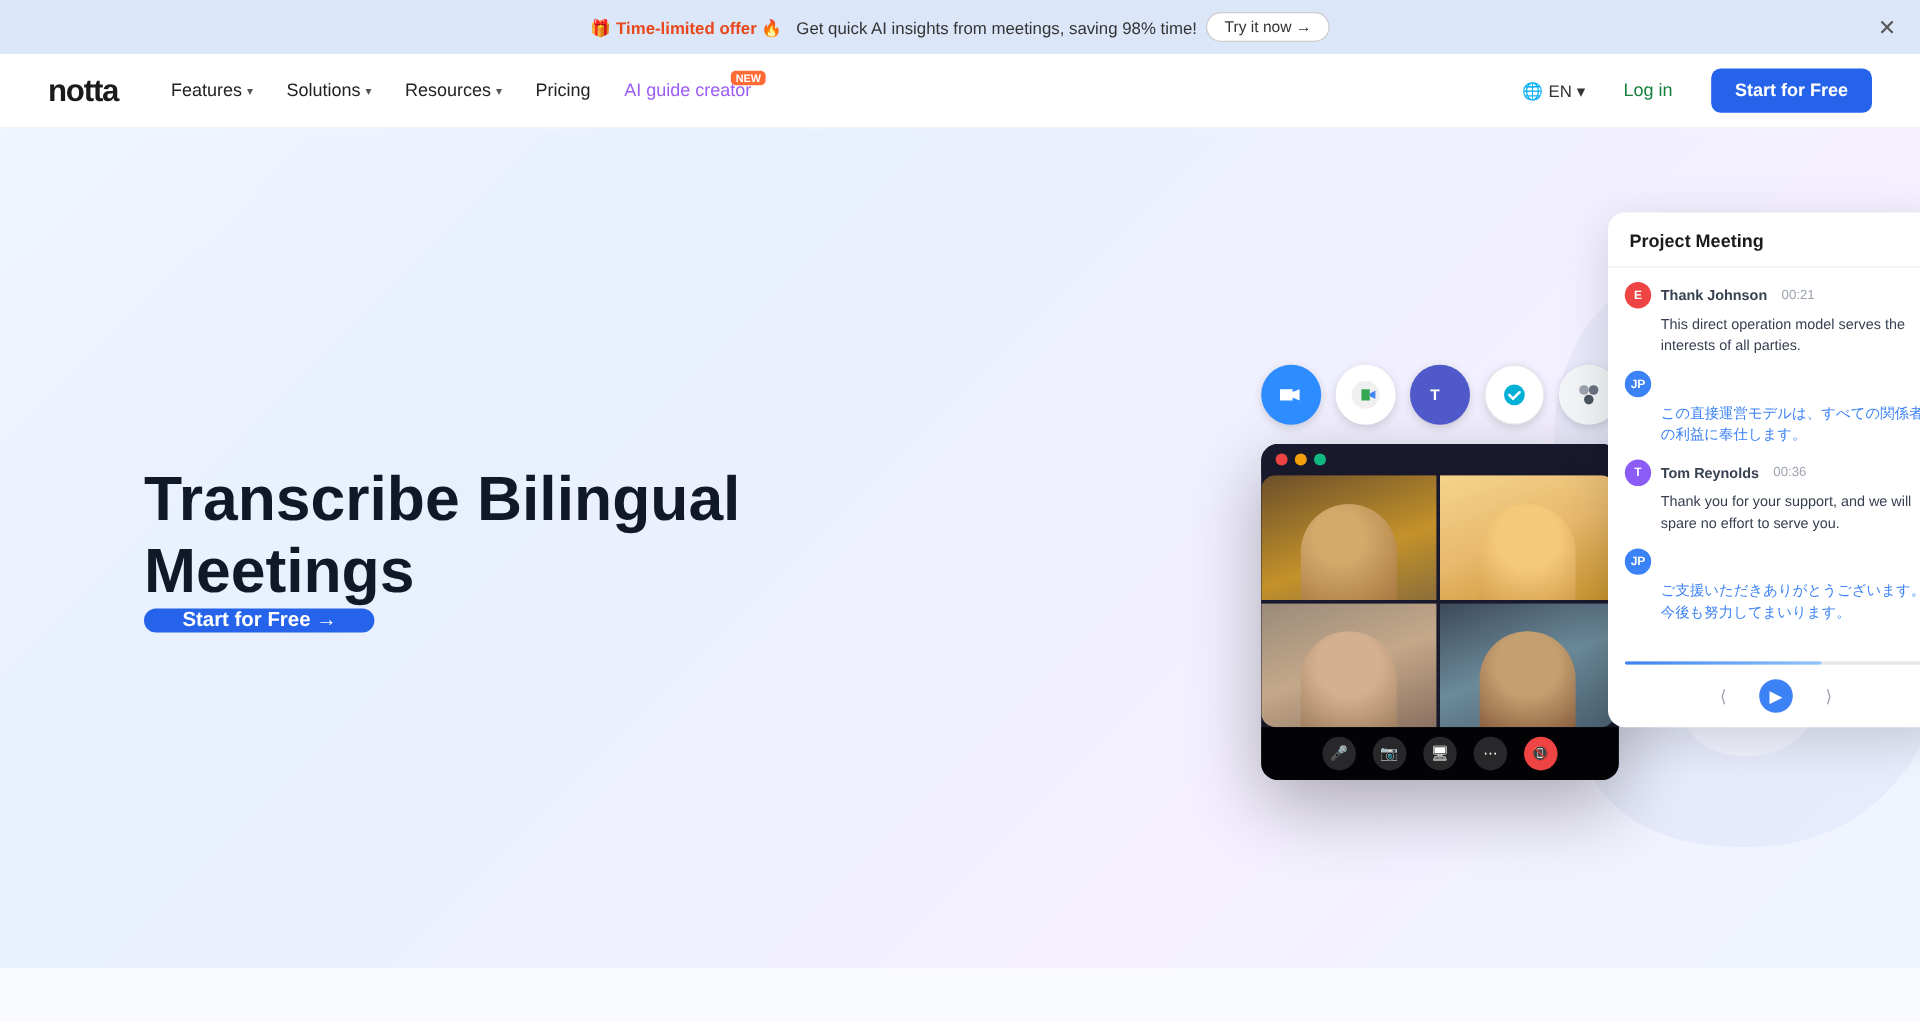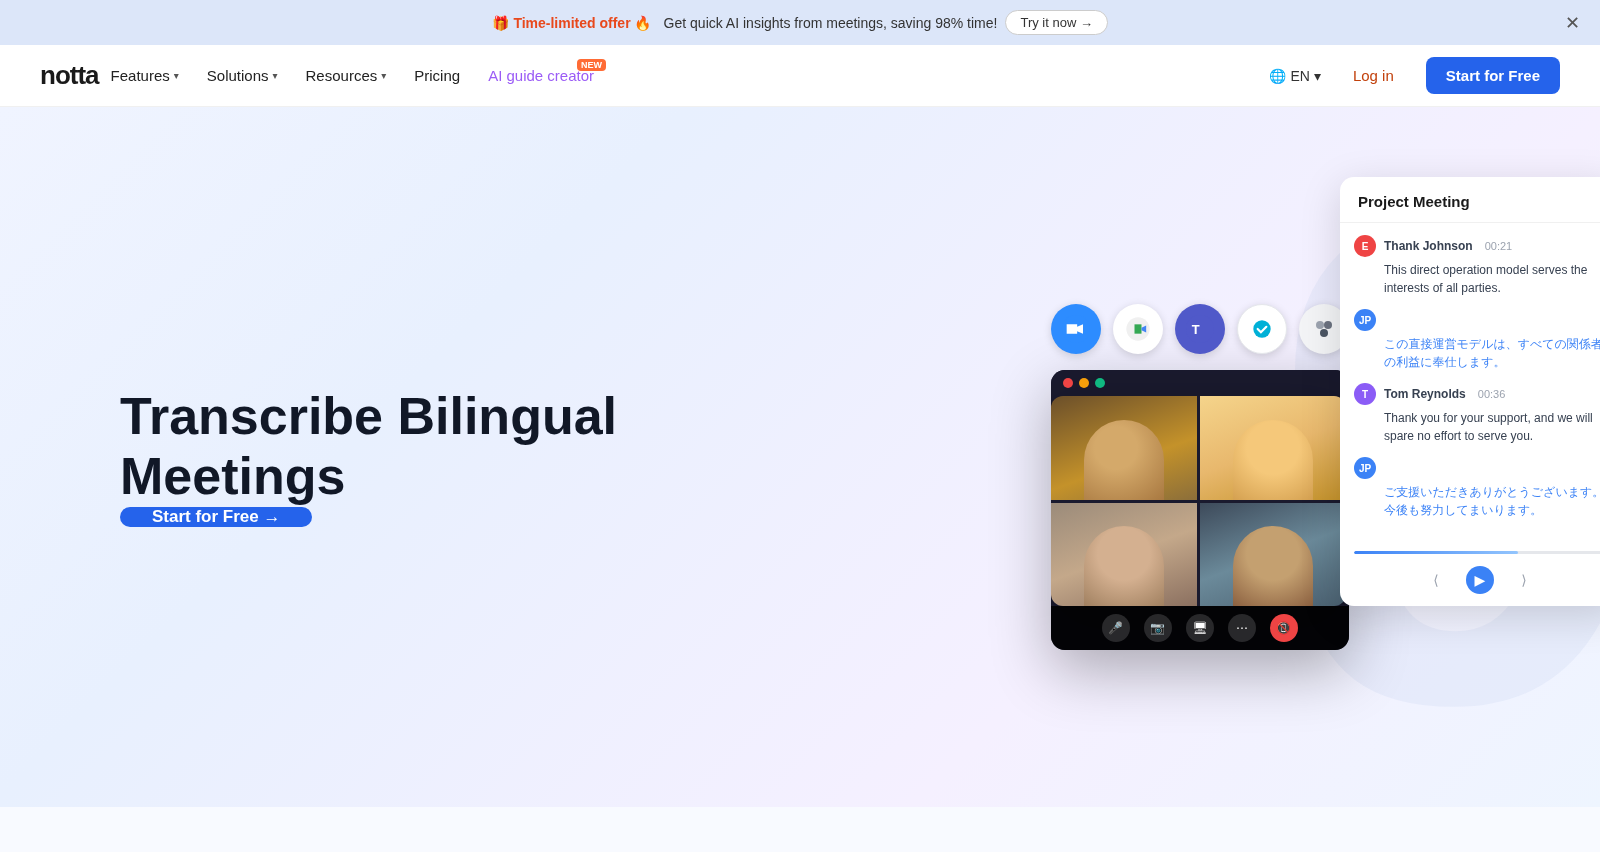--- a/index.html
+++ b/index.html
@@ -43,20 +43,21 @@
       color: #555;
     }
 
     
     nav {
       display: flex;
       align-items: center;
       padding: 12px 40px;
       border-bottom: 1px solid #f0f0f0;
       background: #fff;
+      gap: 32px;
     }
     .logo {
       font-size: 26px;
       font-weight: 800;
       color: #1a1a1a;
       letter-spacing: -1px;
       display: flex;
       align-items: center;
     }
     .nav-links {
@@ -105,21 +106,21 @@
     .lang-btn {
       display: flex;
       align-items: center;
       gap: 4px;
       font-size: 14px;
       color: #333;
       cursor: pointer;
     }
     .login-btn {
       font-size: 15px;
-      color: #c2410c;
+      color: #15803d;
       cursor: pointer;
       padding: 8px 16px;
     }
     .start-free-btn-nav {
       background: #2563eb;
       color: white;
       border: none;
       border-radius: 8px;
       padding: 10px 20px;
       font-size: 15px;

